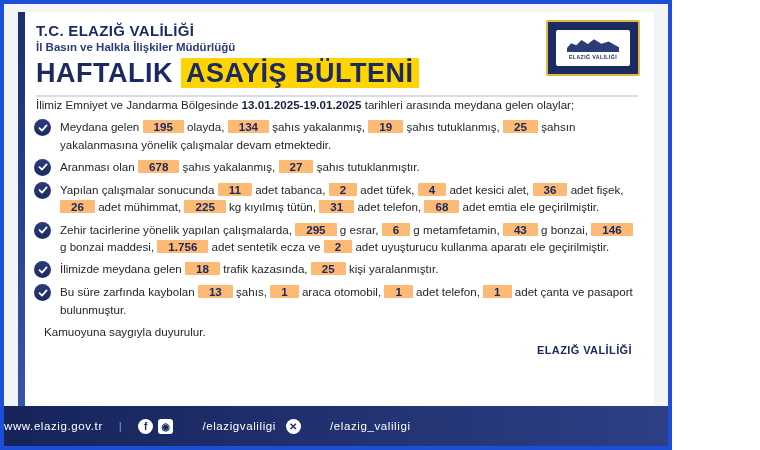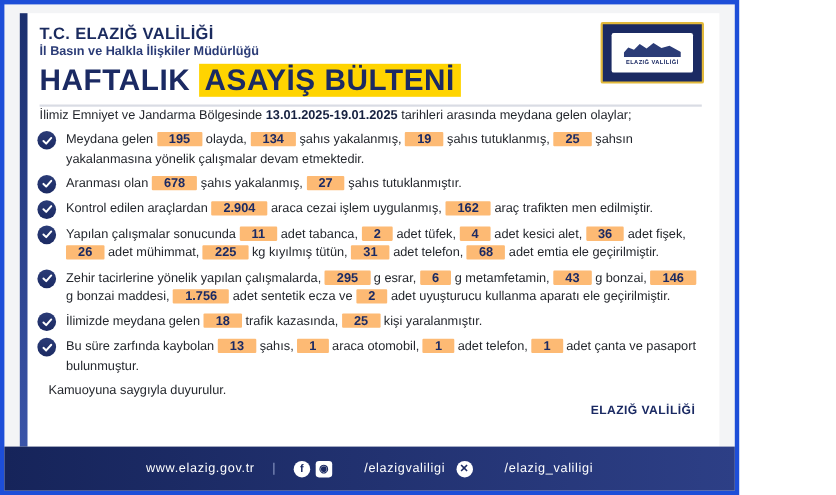--- a/index.html
+++ b/index.html
@@ -99,21 +99,21 @@
     padding-left:26px;font-size:11.6px;color:#23262c;margin-top:7px;
   }
   .sign{
     text-align:right;padding:6px 22px 0 0;
     font-size:11px;font-weight:bold;color:#1b2a63;letter-spacing:.4px;
   }
   
   .footer{
     position:absolute;left:0;right:0;bottom:0;height:40px;
     background:linear-gradient(90deg,#16245a,#2d3f86);
-    display:flex;align-items:center;justify-content:center;gap:10px;
+    display:flex;align-items:center;gap:10px;
     color:#ffffff;font-size:11.5px;letter-spacing:.6px;
   }
   .footer .sep{color:#8e9cc8;margin:0 6px;}
   .soc{
     display:inline-flex;align-items:center;gap:5px;
   }
   .sicon{
     width:15px;height:15px;border-radius:3px;background:#ffffff;color:#1b2a63;
     display:inline-flex;align-items:center;justify-content:center;font-size:10px;font-weight:bold;
   }
@@ -157,28 +157,20 @@
           </div>
           <div class="txt"><span>Meydana gelen </span><span class="n">195</span><span> olayda, </span><span class="n">134</span><span> şahıs yakalanmış, </span><span class="n">19</span><span> şahıs tutuklanmış, </span><span class="n">25</span><span> şahsın yakalanmasına yönelik çalışmalar devam etmektedir.</span></div>
         </div>
         <div class="item">
           <div class="check">
             <svg width="10" height="10" viewBox="0 0 10 10">
               <path d="M1.5 5.2 L4 7.6 L8.6 2.4" stroke="#ffffff" stroke-width="1.8" fill="none" stroke-linecap="round" stroke-linejoin="round"></path>
             </svg>
           </div>
           <div class="txt"><span>Aranması olan </span><span class="n">678</span><span> şahıs yakalanmış, </span><span class="n">27</span><span> şahıs tutuklanmıştır.</span></div>
-        </div>
-        <div class="item">
-          <div class="check">
-            <svg width="10" height="10" viewBox="0 0 10 10">
-              <path d="M1.5 5.2 L4 7.6 L8.6 2.4" stroke="#ffffff" stroke-width="1.8" fill="none" stroke-linecap="round" stroke-linejoin="round"></path>
-            </svg>
-          </div>
-          <div class="txt"><span>Kontrol edilen araçlardan </span><span class="n">2.904</span><span> araca cezai işlem uygulanmış, </span><span class="n">162</span><span> araç trafikten men edilmiştir.</span></div>
         </div>
         <div class="item">
           <div class="check">
             <svg width="10" height="10" viewBox="0 0 10 10">
               <path d="M1.5 5.2 L4 7.6 L8.6 2.4" stroke="#ffffff" stroke-width="1.8" fill="none" stroke-linecap="round" stroke-linejoin="round"></path>
             </svg>
           </div>
           <div class="txt"><span>Yapılan çalışmalar sonucunda </span><span class="n">11</span><span> adet tabanca, </span><span class="n">2</span><span> adet tüfek, </span><span class="n">4</span><span> adet kesici alet, </span><span class="n">36</span><span> adet fişek, </span><span class="n">26</span><span> adet mühimmat, </span><span class="n">225</span><span> kg kıyılmış tütün, </span><span class="n">31</span><span> adet telefon, </span><span class="n">68</span><span> adet emtia ele geçirilmiştir.</span></div>
         </div>
         <div class="item">

